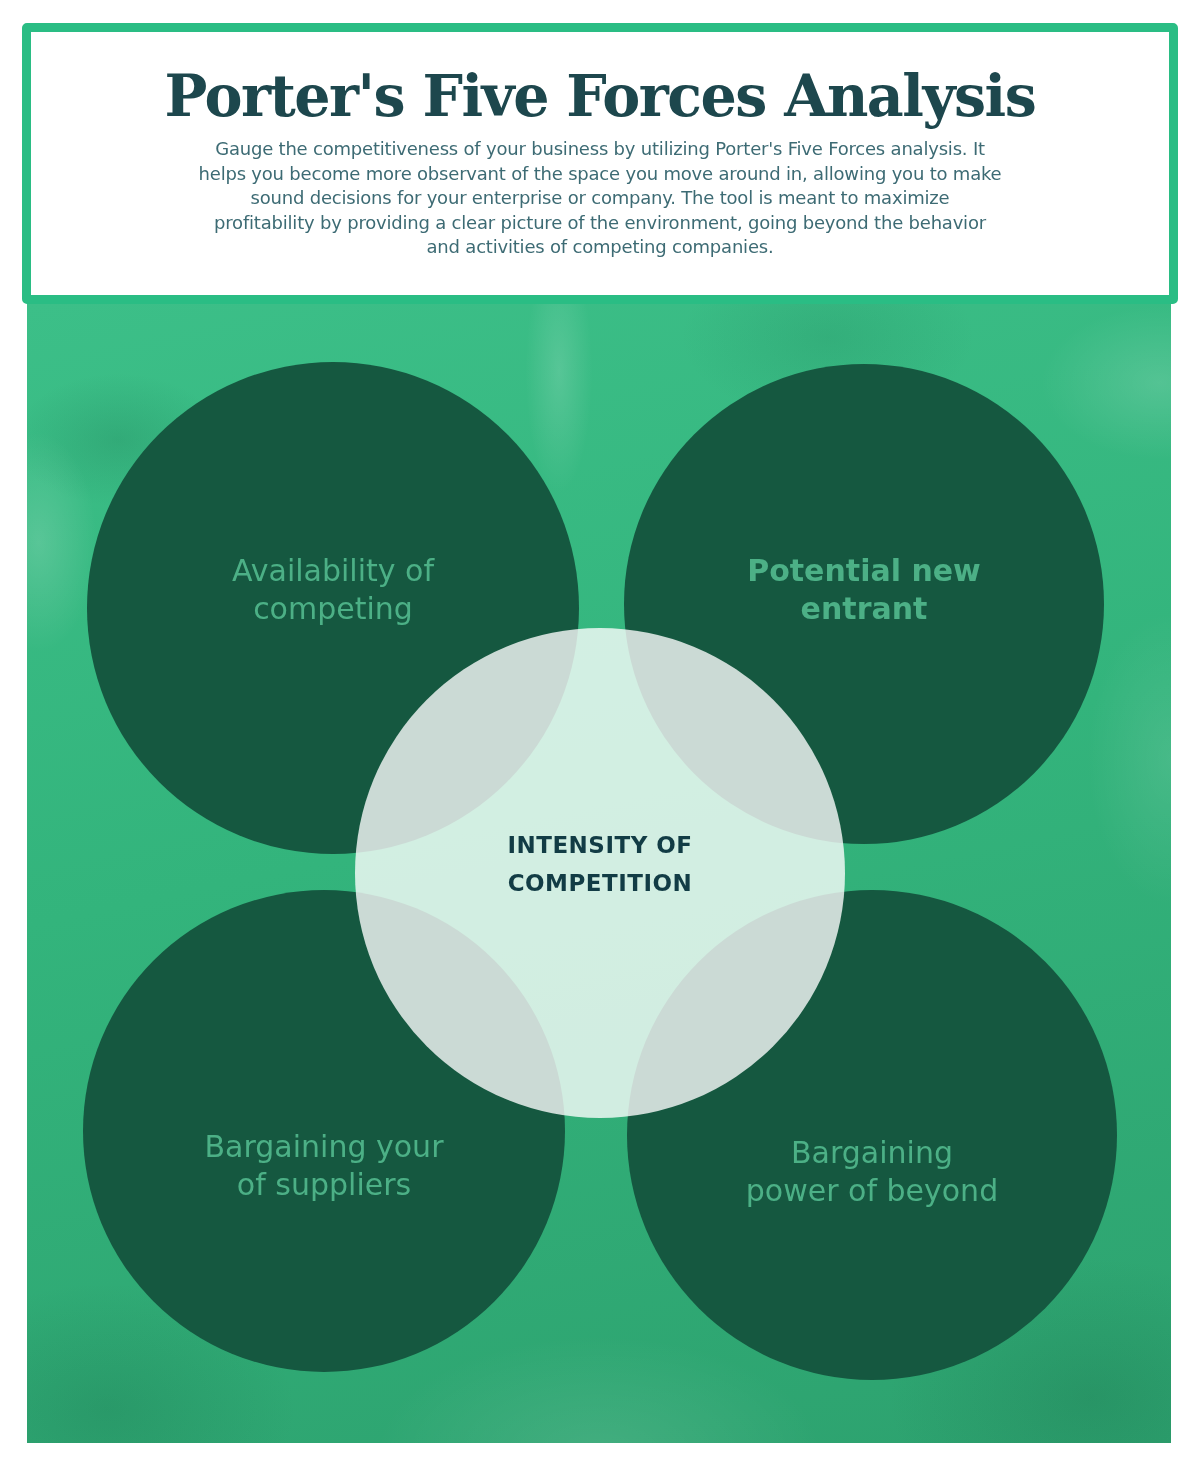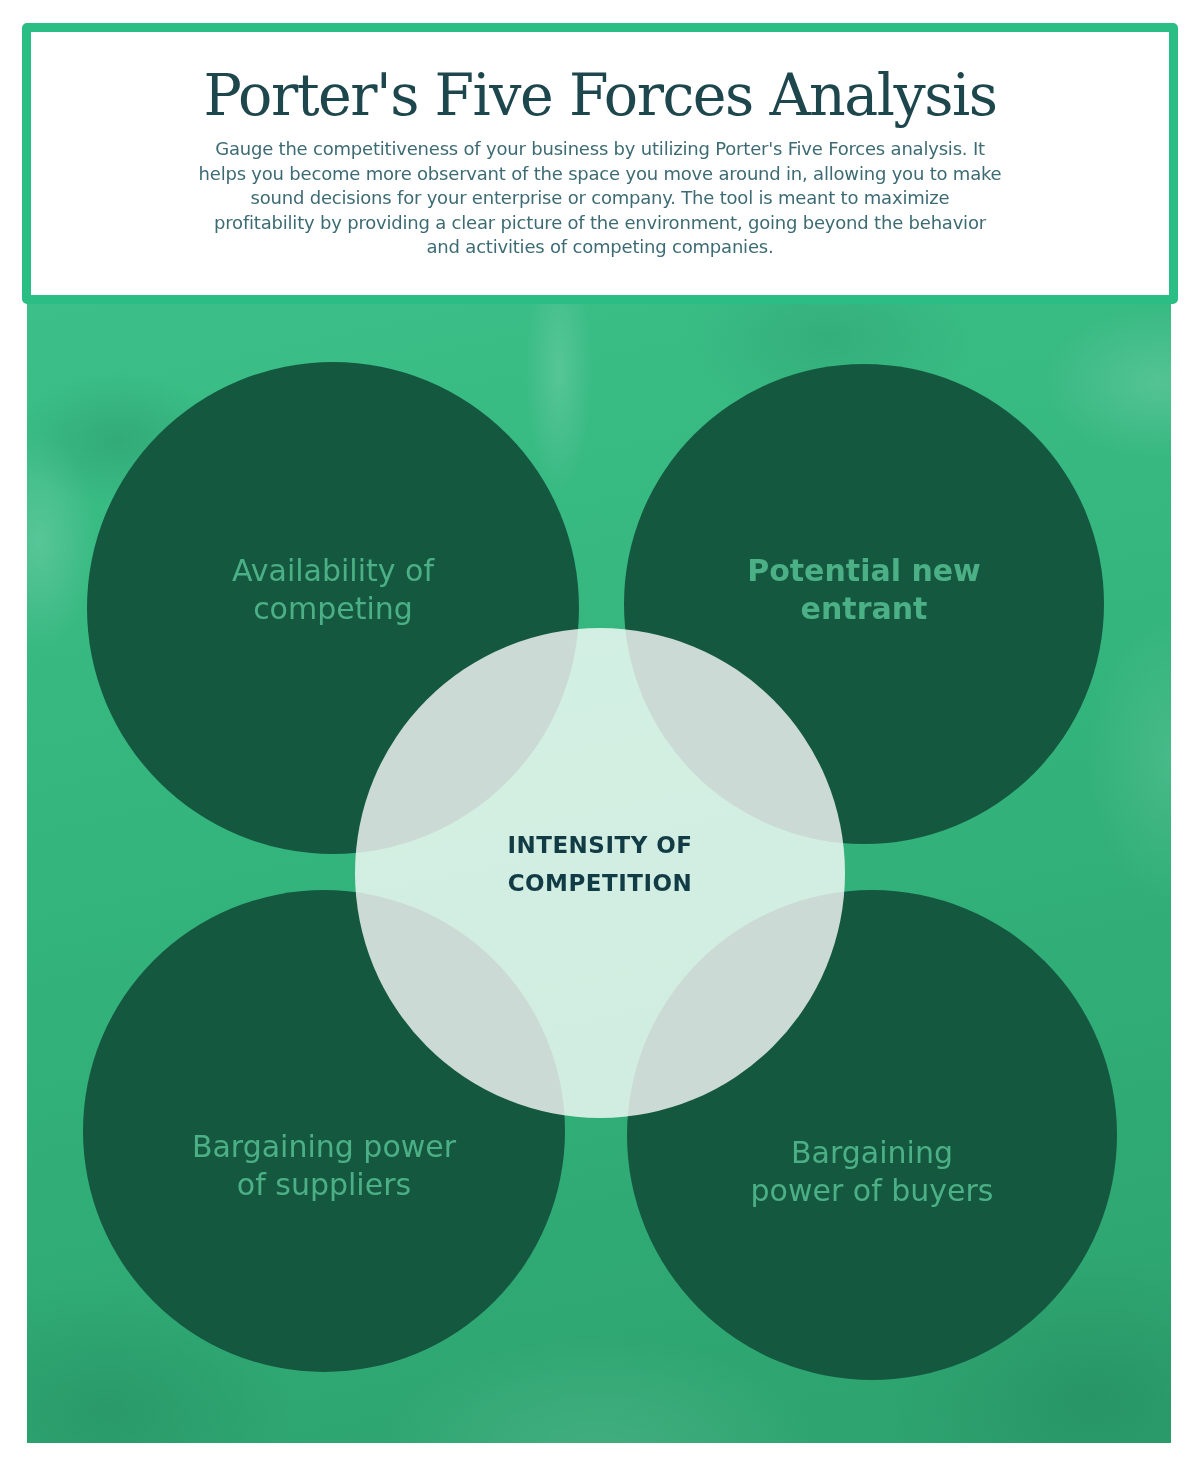--- a/index.html
+++ b/index.html
@@ -20,21 +20,21 @@
     box-sizing: border-box;
     background: #ffffff;
     border: 9px solid var(--accent-green, #2abd84);
     border-radius: 5px;
     text-align: center;
     z-index: 3;
   }
   .page-title {
     margin: 35px 20px 13px;
     font-family: "DejaVu Serif", "Liberation Serif", serif;
-    font-weight: normal;
+    font-weight: bold;
     font-size: 57px;
     line-height: 1.0;
     letter-spacing: -1.5px;
     color: var(--title-teal, #1d474d);
   }
   .page-description {
     margin: 8px auto;
     width: 1030px;
     font-size: 18px;
     line-height: 24.5px;
@@ -122,27 +122,27 @@
       <span class="force-label">Availability of
 competing</span>
     </div>
 
     <div class="circle force-circle pos-tr">
       <span class="force-label">Potential new
 entrant</span>
     </div>
 
     <div class="circle force-circle pos-bl">
-      <span class="force-label">Bargaining power
+      <span class="force-label">Bargaining your
 of suppliers</span>
     </div>
 
     <div class="circle force-circle pos-br">
       <span class="force-label">Bargaining
-power of buyers</span>
+power of beyond</span>
     </div>
 
     <div class="circle center-circle">
       <span class="center-label">INTENSITY OF
 COMPETITION</span>
     </div>
 
   </section>
 </div>
 

